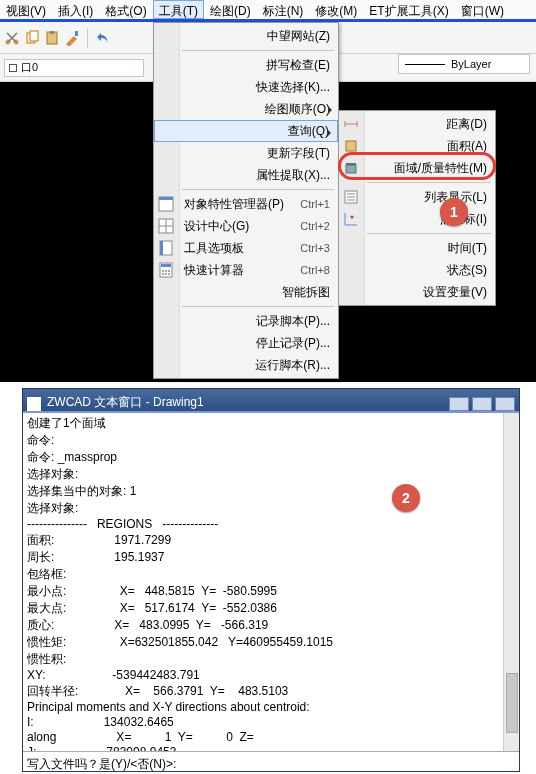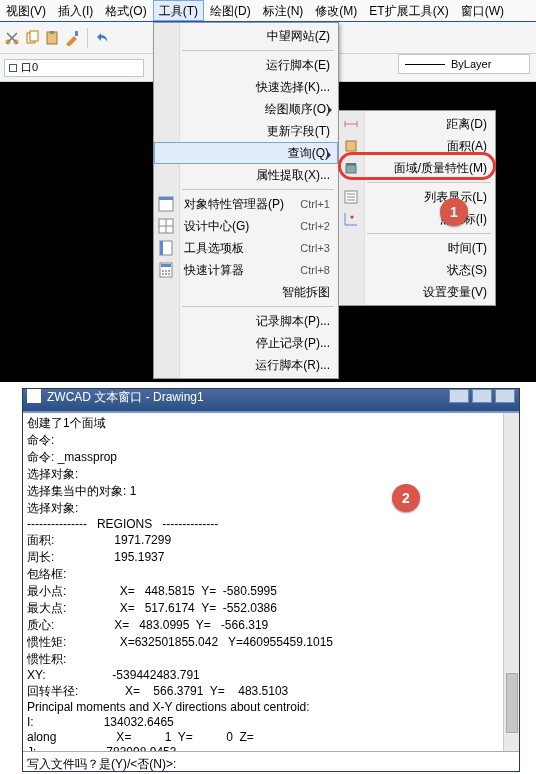--- a/index.html
+++ b/index.html
@@ -1,38 +1,38 @@
 <!DOCTYPE html>
 <html><head>
 <meta charset="utf-8">
 <style>
   * { box-sizing: border-box; margin: 0; padding: 0; font-family: "Microsoft YaHei", SimSun, sans-serif; }
   body { width: 536px; height: 774px; background: #fff; font-size: 12px; overflow: hidden; }
-  .menubar { display: flex; background: #fafafa; border-bottom: 1px solid #1d4ed8; height: 22px; }
+  .menubar { display: flex; background: #fafafa; border-bottom: 3px solid #1d4ed8; height: 22px; }
   .menubar-item { padding: 3px 6px; cursor: default; }
   .menubar-item.active { background: #e2ecfa; border: 1px solid #7aa7d8; padding: 2px 5px; }
   .toolbar { display: flex; align-items: center; height: 32px; background: #f5f5f5; border-bottom: 1px solid #d0d0d0; padding: 0 4px; gap: 4px; }
   .toolbar .sep { width: 1px; height: 20px; background: #ccc; margin: 0 3px; }
   .toolbar svg, .toolbar .ic { width: 16px; height: 16px; }
   .layerbar { display: flex; align-items: center; height: 28px; background: #f5f5f5; border-bottom: 1px solid #d0d0d0; padding: 0 4px; }
   .layercombo { flex: 0 0 140px; border: 1px solid #b7c7d9; height: 18px; background: #fff; display: flex; align-items: center; padding: 0 4px; font-size: 11px; }
   .canvas-area { position: relative; height: 300px; background: #000; }
   .dropdown { position: absolute; top: 22px; left: 153px; width: 186px; background: #f4f4f4; border: 1px solid #979797; box-shadow: 2px 2px 3px rgba(0,0,0,.25); padding: 2px 0; }
   .dd-left { position: absolute; left: 0; top: 0; bottom: 0; width: 26px; background: #eaeaea; border-right: 1px solid #ddd; }
   .dd-item { position: relative; display: flex; align-items: center; height: 22px; padding-left: 30px; padding-right: 8px; justify-content: flex-end; }
   .dd-item.hl { background: #e2ecfa; border: 1px solid #7aa7d8; height: 22px; }
   .dd-item .arrow { position: absolute; right: 6px; top: 8px; width: 0; height: 0; border-top: 4px solid transparent; border-bottom: 4px solid transparent; border-left: 4px solid #333; }
   .dd-item .shortcut { margin-left: auto; color: #555; font-size: 11px; }
   .dd-sep { height: 1px; background: #c7c7c7; margin: 3px 4px 3px 28px; }
   .dd-icon { position: absolute; left: 4px; width: 16px; height: 16px; top: 3px; }
   .submenu { position: absolute; top: 110px; left: 338px; width: 158px; background: #f4f4f4; border: 1px solid #979797; box-shadow: 2px 2px 3px rgba(0,0,0,.25); padding: 2px 0; }
   .highlight-pill { position: absolute; border: 3px solid #e73a33; border-radius: 16px; pointer-events: none; }
   .bullet { position: absolute; width: 28px; height: 28px; background: #d9574a; border-radius: 50%; color: #fff; display: flex; align-items: center; justify-content: center; font-weight: bold; font-size: 14px; box-shadow: 0 1px 2px rgba(0,0,0,.4); }
   .textwin { position: absolute; top: 388px; left: 22px; width: 498px; height: 384px; border: 1px solid #2a3a55; background: #fff; }
-  .textwin .titlebar { height: 22px; background: linear-gradient(#4b6a9b, #2a4f86); color: #fff; display: flex; align-items: flex-start; padding: 0 4px; font-size: 12px; }
+  .textwin .titlebar { height: 22px; background: linear-gradient(#4b6a9b, #2a4f86); color: #fff; display: flex; align-items: flex-end; padding: 0 4px; font-size: 12px; }
   .textwin .titlebar .spacer { flex: 1; }
   .textwin .wbtn { width: 20px; height: 14px; background: #cdd9ec; margin-left: 3px; border: 1px solid #6e85ad; }
   .textwin .body { position: relative; height: 340px; font-family: "Courier New", SimSun, monospace; font-size: 12px; white-space: pre; padding: 2px 4px; overflow: hidden; border-top: 2px solid #7e98c5; }
   .textwin .cmdline { height: 20px; border-top: 1px solid #aaa; font-family: SimSun, monospace; font-size: 12px; display: flex; align-items: center; padding: 12px 4px; }
   .scrollbar-v { position: absolute; right: 0; top: 0; width: 16px; height: 100%; background: #e9e9e9; border-left: 1px solid #ccc; }
   .scrollbar-v .thumb { position: absolute; left: 2px; width: 12px; background: #c7c7c7; border: 1px solid #aaa; }
   .bylayer { position:absolute; right:6px; top:54px; width:132px; height:20px; background:#fff; border:1px solid #b7c7d9; display:flex; align-items:center; font-size:11px; }
   .bylayer .line { width:40px; height:1px; background:#000; margin:0 6px;}
 </style>
 </head>
@@ -100,35 +100,35 @@
 
 <div class="canvas-area"></div>
 
 <div class="dropdown">
   <div class="dd-left"></div>
   <div class="dd-item">
       <span>中望网站(Z)</span>
     </div>
   <div class="dd-sep"></div>
   <div class="dd-item">
-      <span>运行脚本(E)</span>
+      <span>拼写检查(E)</span>
     </div>
   <div class="dd-item">
       <span>快速选择(K)...</span>
     </div>
   <div class="dd-item">
       <span>绘图顺序(O)</span>
       <span class="arrow"></span>
-    </div>
-  <div class="dd-item">
-      <span>更新字段(T)</span>
     </div>
   <div class="dd-item hl">
       <span>查询(Q)</span>
       <span class="arrow"></span>
+    </div>
+  <div class="dd-item">
+      <span>更新字段(T)</span>
     </div>
   <div class="dd-item">
       <span>属性提取(X)...</span>
     </div>
   <div class="dd-sep"></div>
   <div class="dd-item">
     <span class="dd-icon"><svg viewBox="0 0 16 16">
           <rect x="1" y="1" width="14" height="14" fill="#fff" stroke="#888"></rect>
           <rect x="1" y="1" width="14" height="3" fill="#5a8ad6"></rect>
         </svg></span>

